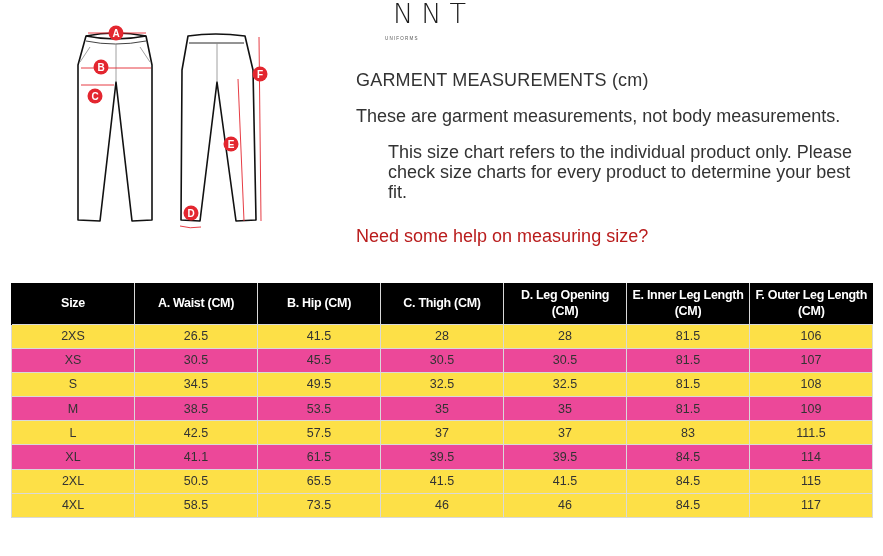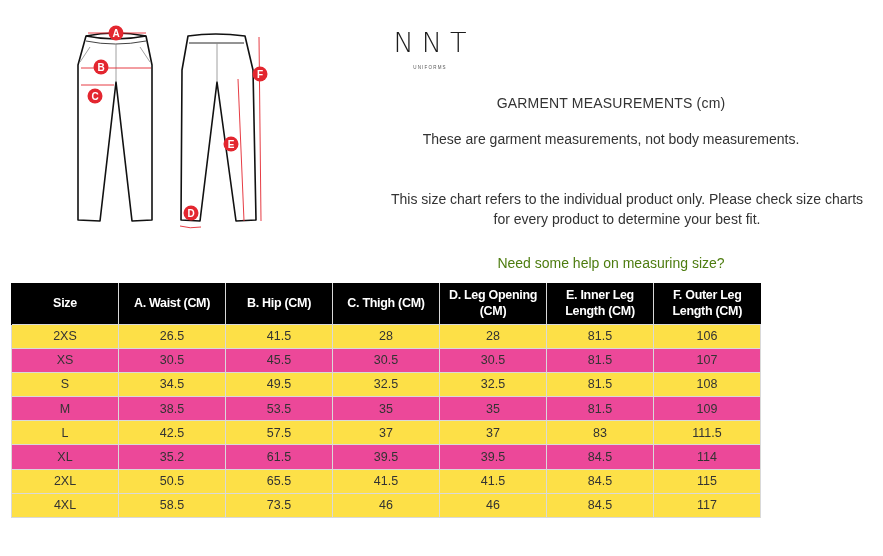--- a/index.html
+++ b/index.html
@@ -2,31 +2,31 @@
 <html><head>
   <meta charset="utf-8">
   <style>
     * { box-sizing: border-box; margin: 0; padding: 0; }
     html, body { width: 883px; height: 556px; background: #ffffff; overflow: hidden; }
     body { font-family: "Liberation Sans", "DejaVu Sans", sans-serif; color: #333333; position: relative; }
 
     .diagram { position: absolute; left: 60px; top: 20px; width: 230px; height: 215px; }
     .diagram svg { width: 230px; height: 215px; display: block; }
 
-    .logo { position: absolute; left: 385px; top: 29px; width: 90px; text-align: center; }
+    .logo { position: absolute; left: 385px; top: 0; width: 90px; text-align: left; }
     .logo-mark { font-family: "DejaVu Sans", sans-serif; font-size: 27px; font-weight: 300; letter-spacing: 8px; color: #1c1c1c; line-height: 28px; padding-left: 8px; }
     .logo-sub { font-size: 4.5px; letter-spacing: 1.2px; color: #555; margin-top: 8px; }
 
-    .info { position: absolute; left: 356px; top: 93px; width: 510px; font-size: 14px; line-height: 20px; color: #333; text-align: center; }
+    .info { position: absolute; left: 356px; top: 70px; width: 510px; font-size: 18px; line-height: 20px; color: #333; }
     .info .title { margin-bottom: 16px; letter-spacing: 0.2px; }
-    .info p { margin-bottom: 40px; }
+    .info p { margin-bottom: 16px; }
     .info p.tight { margin-bottom: 24px; margin-left: 32px; }
-    .info .help { color: #4d7c0f; cursor: pointer; }
+    .info .help { color: #b91c1c; cursor: pointer; }
 
-    .size-table { position: absolute; left: 11px; top: 283px; width: 750px; border-collapse: collapse; table-layout: fixed; }
+    .size-table { position: absolute; left: 11px; top: 283px; width: 862px; border-collapse: collapse; table-layout: fixed; }
     .size-table th { background: #000000; color: #ffffff; font-weight: bold; font-size: 12.5px; line-height: 16px; height: 41px; text-align: center; vertical-align: middle; border-left: 1px solid #d8d8d8; padding: 0 4px; letter-spacing: -0.3px; }
     .size-table th:first-child { border-left: 1px solid #000; }
     .size-table td { height: 24.2px; font-size: 12.5px; color: #333; text-align: center; vertical-align: middle; border: 1px solid #d9d9d9; }
     .size-table tr.odd td { background: #fde047; }
     .size-table tr.even td { background: #ec4899; }
   </style>
 </head>
 <body>
 
 <div class="diagram">
@@ -152,21 +152,21 @@
         <td>L</td>
         <td>42.5</td>
         <td>57.5</td>
         <td>37</td>
         <td>37</td>
         <td>83</td>
         <td>111.5</td>
       </tr>
       <tr class="even">
         <td>XL</td>
-        <td>35.2</td>
+        <td>41.1</td>
         <td>61.5</td>
         <td>39.5</td>
         <td>39.5</td>
         <td>84.5</td>
         <td>114</td>
       </tr>
       <tr class="odd">
         <td>2XL</td>
         <td>50.5</td>
         <td>65.5</td>

